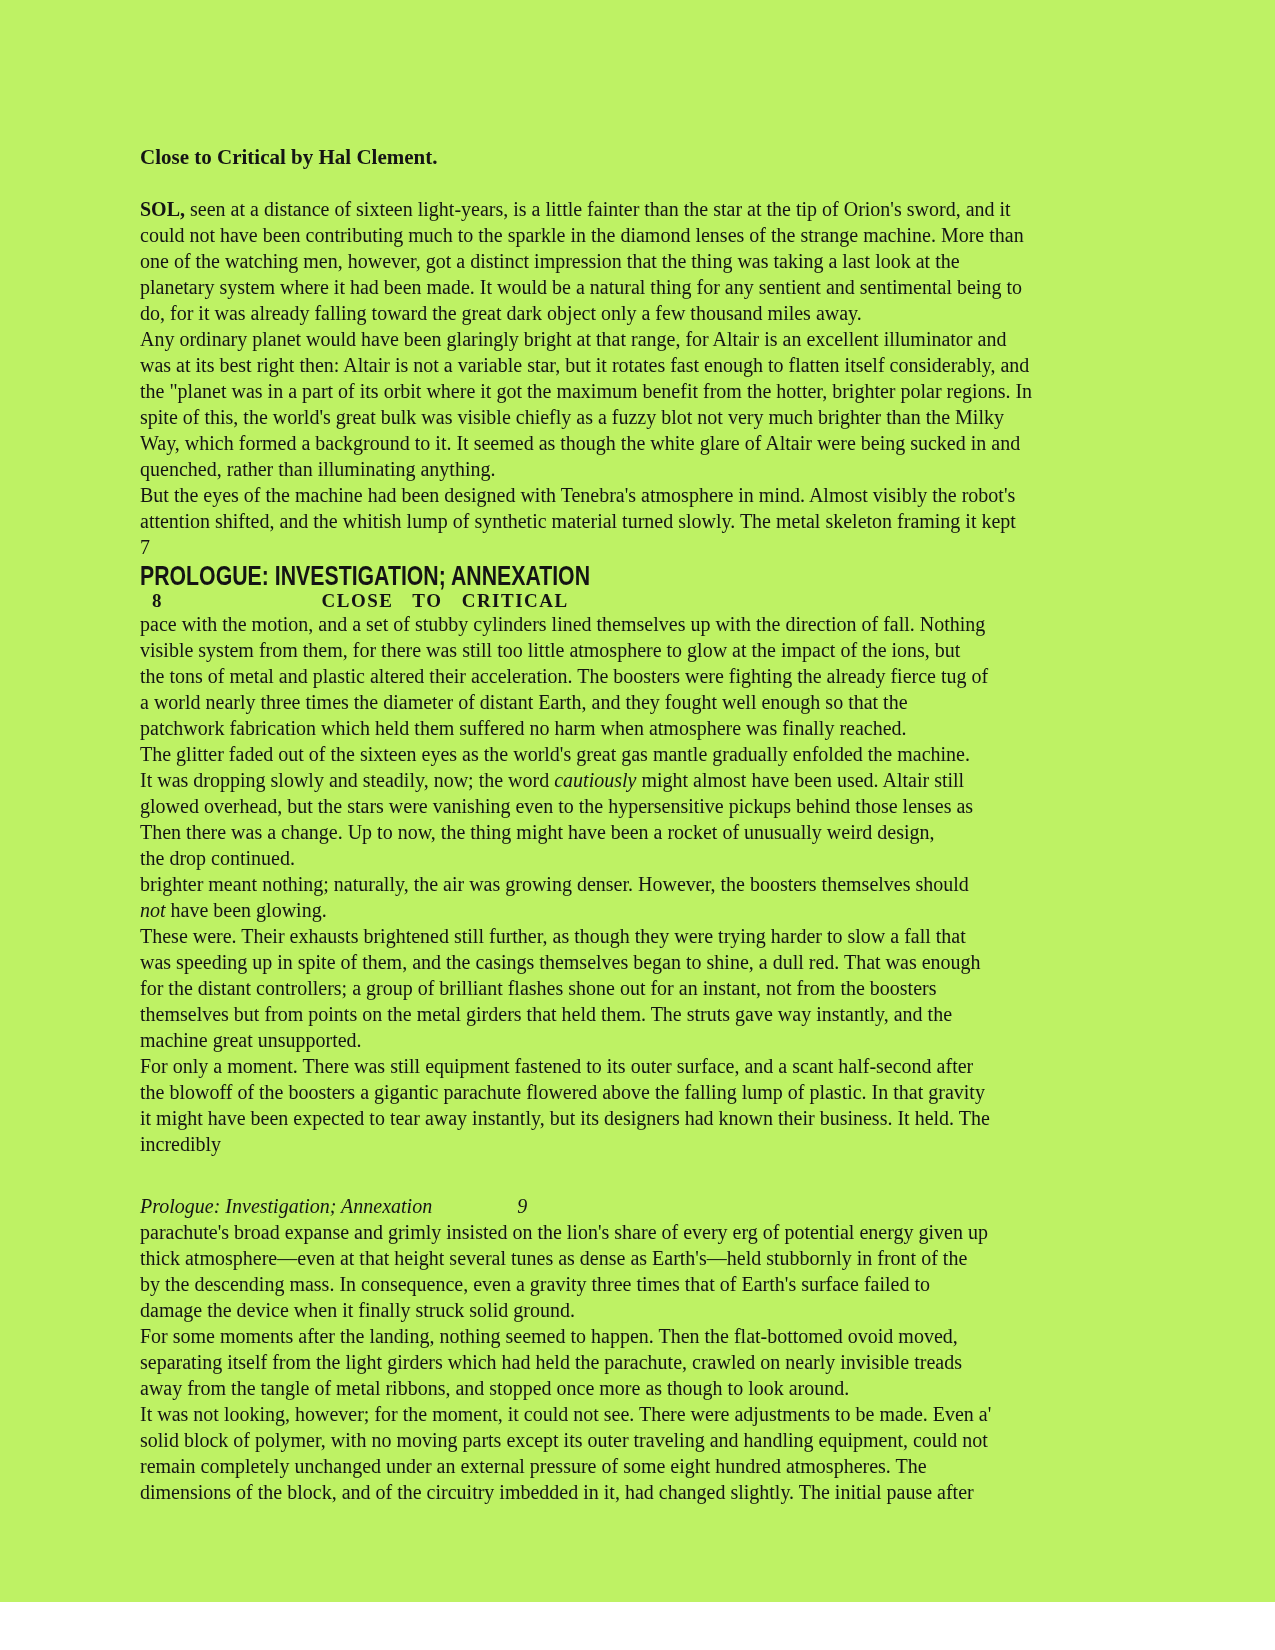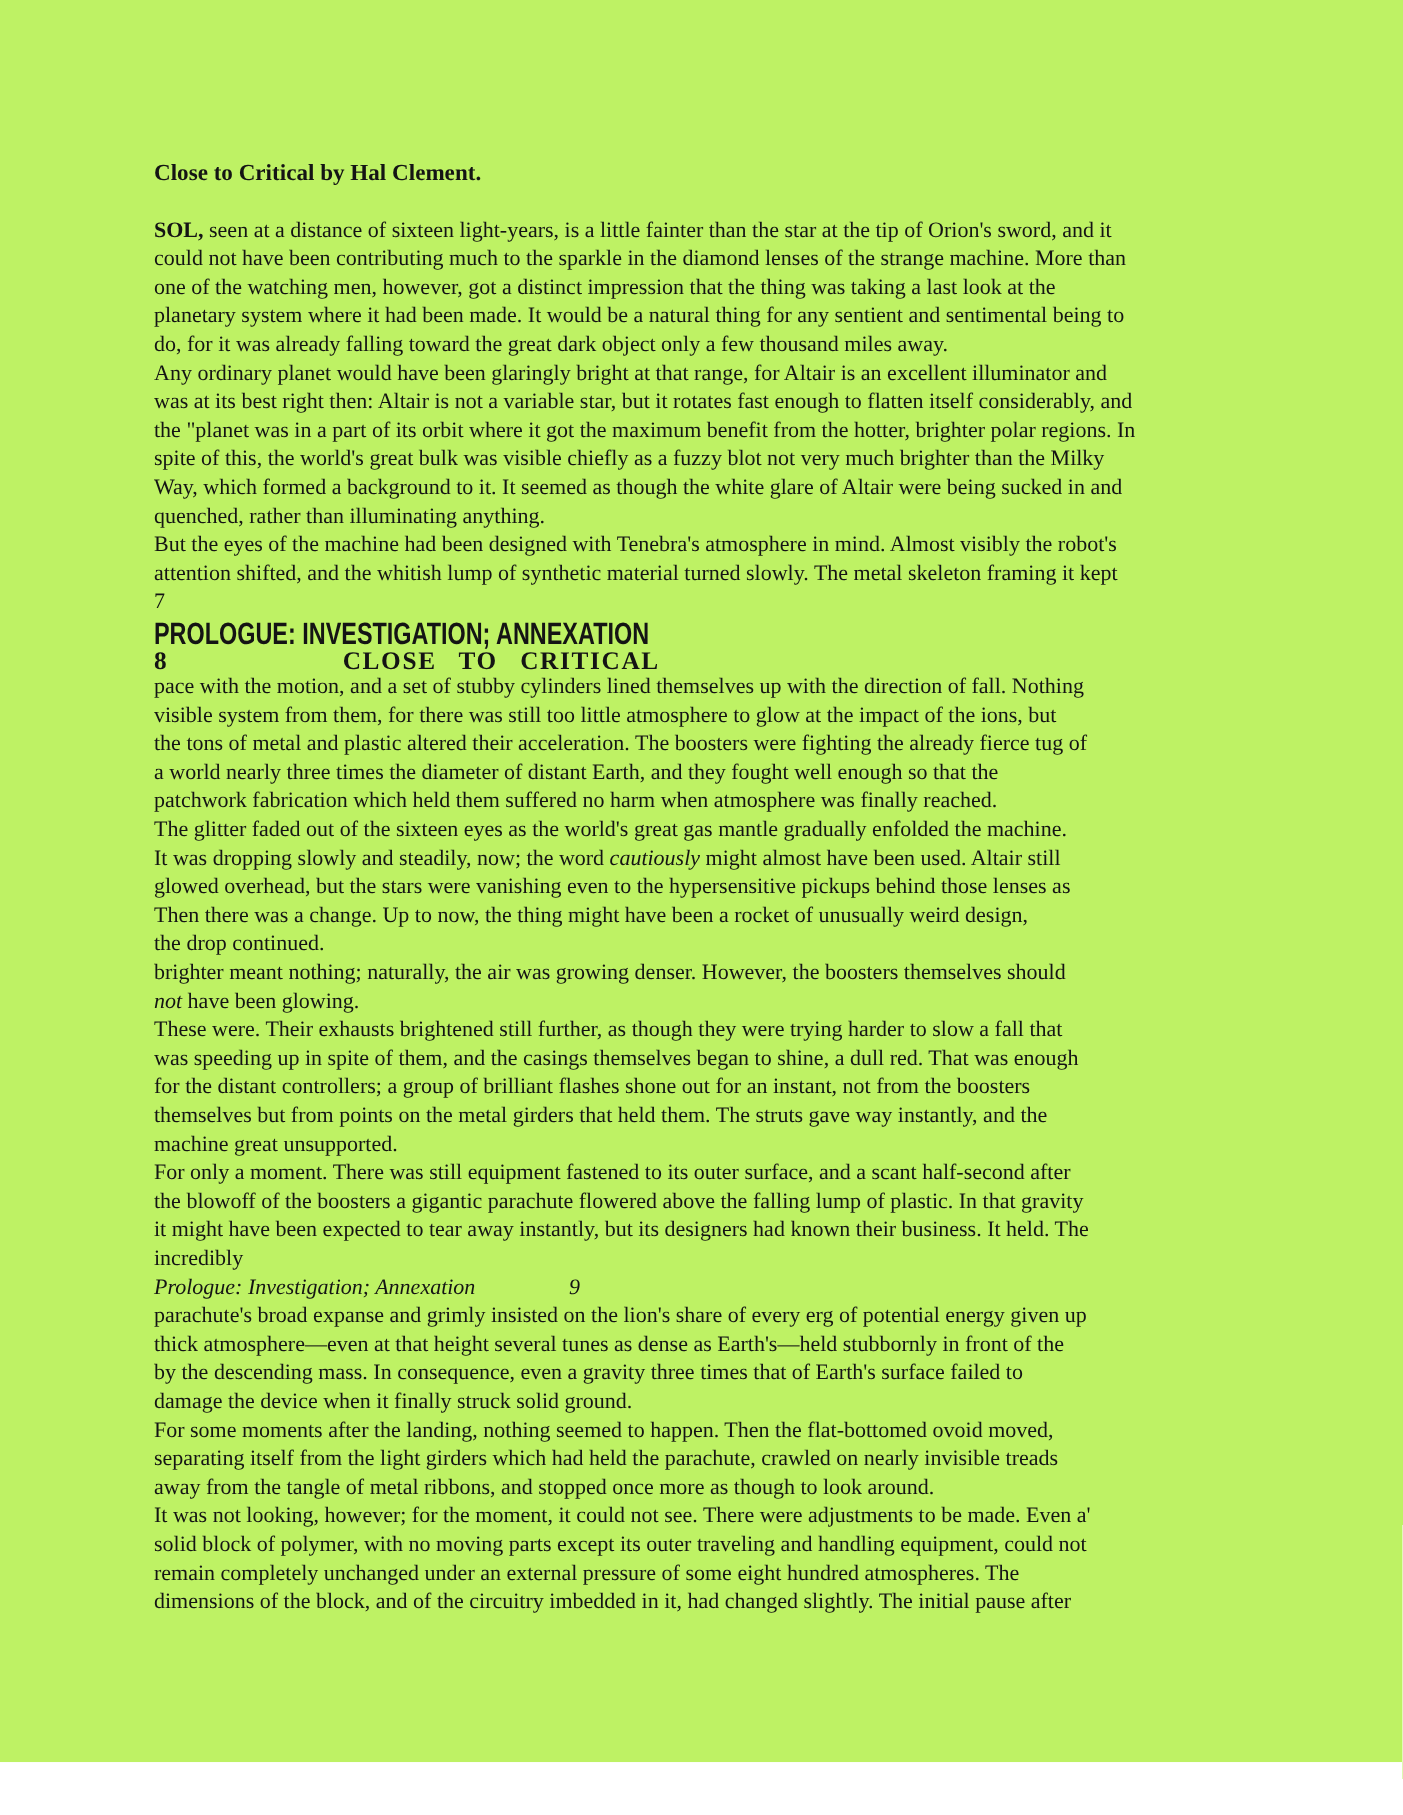--- a/index.html
+++ b/index.html
@@ -18,23 +18,23 @@
   .spacer  { height:25px; }
   .line    { font-size:20px; line-height:26px; }
   .pagenum { font-size:20px; line-height:26px; }
   .heading {
     font-family:"Liberation Sans", sans-serif;
     font-weight:bold;
     font-size:28px; line-height:31px;
     transform:scaleX(0.76);
     transform-origin:left center;
   }
-  .runhead { font-size:23px; line-height:20px; font-weight:bold; }
+  .runhead { font-size:19px; line-height:20px; font-weight:bold;margin-left:12px; }
   .rh-title { margin-left:160px; letter-spacing:1.5px; word-spacing:13px; }
-  .italichead { font-size:20px; line-height:26px; font-style:italic; }
+  .italichead { font-size:20px; line-height:26px; font-style:italic;margin-top:36px; }
   .ih-num { margin-left:85px; }
   .b { font-weight:bold; }
   .i { font-style:italic; }
 </style>
 </head>
 <body>
 
 <div class="page">
   <div id="content">
       <div class="blk title"><span class="b">Close to Critical by Hal Clement.</span></div>

